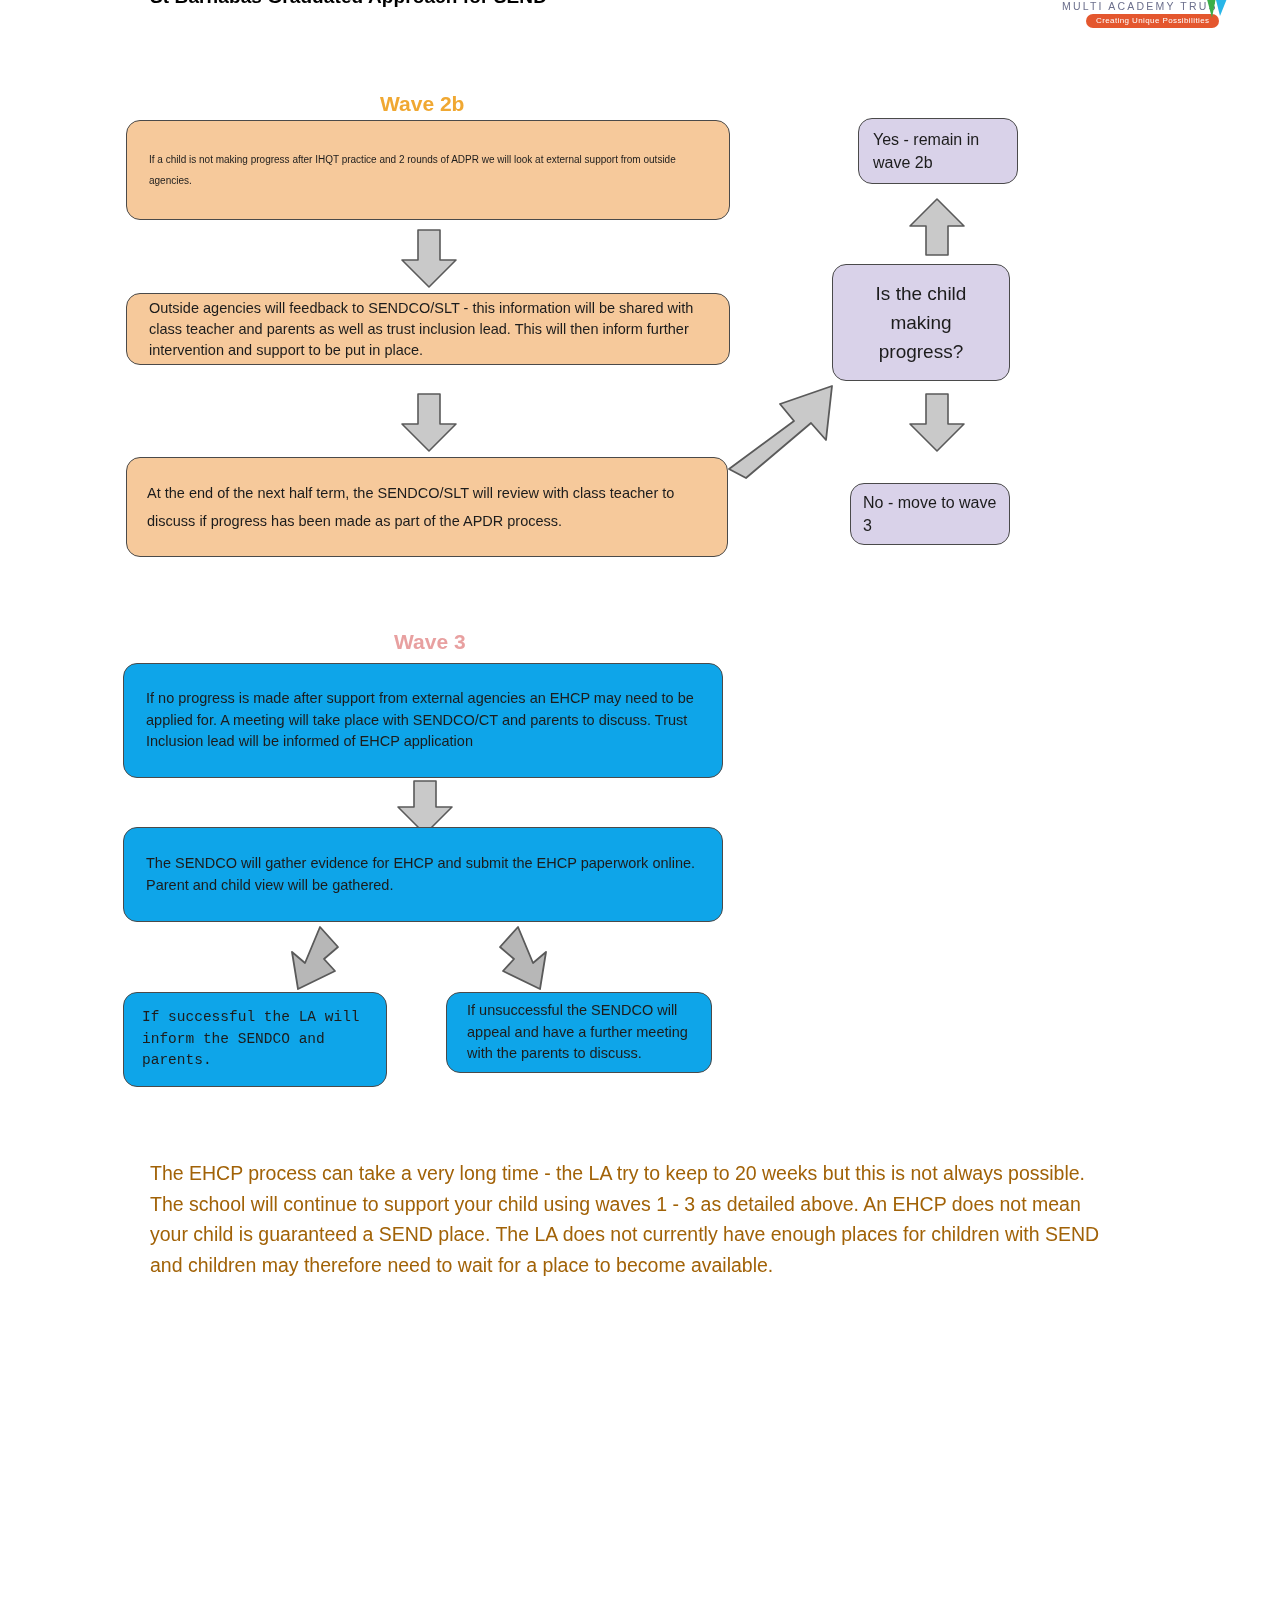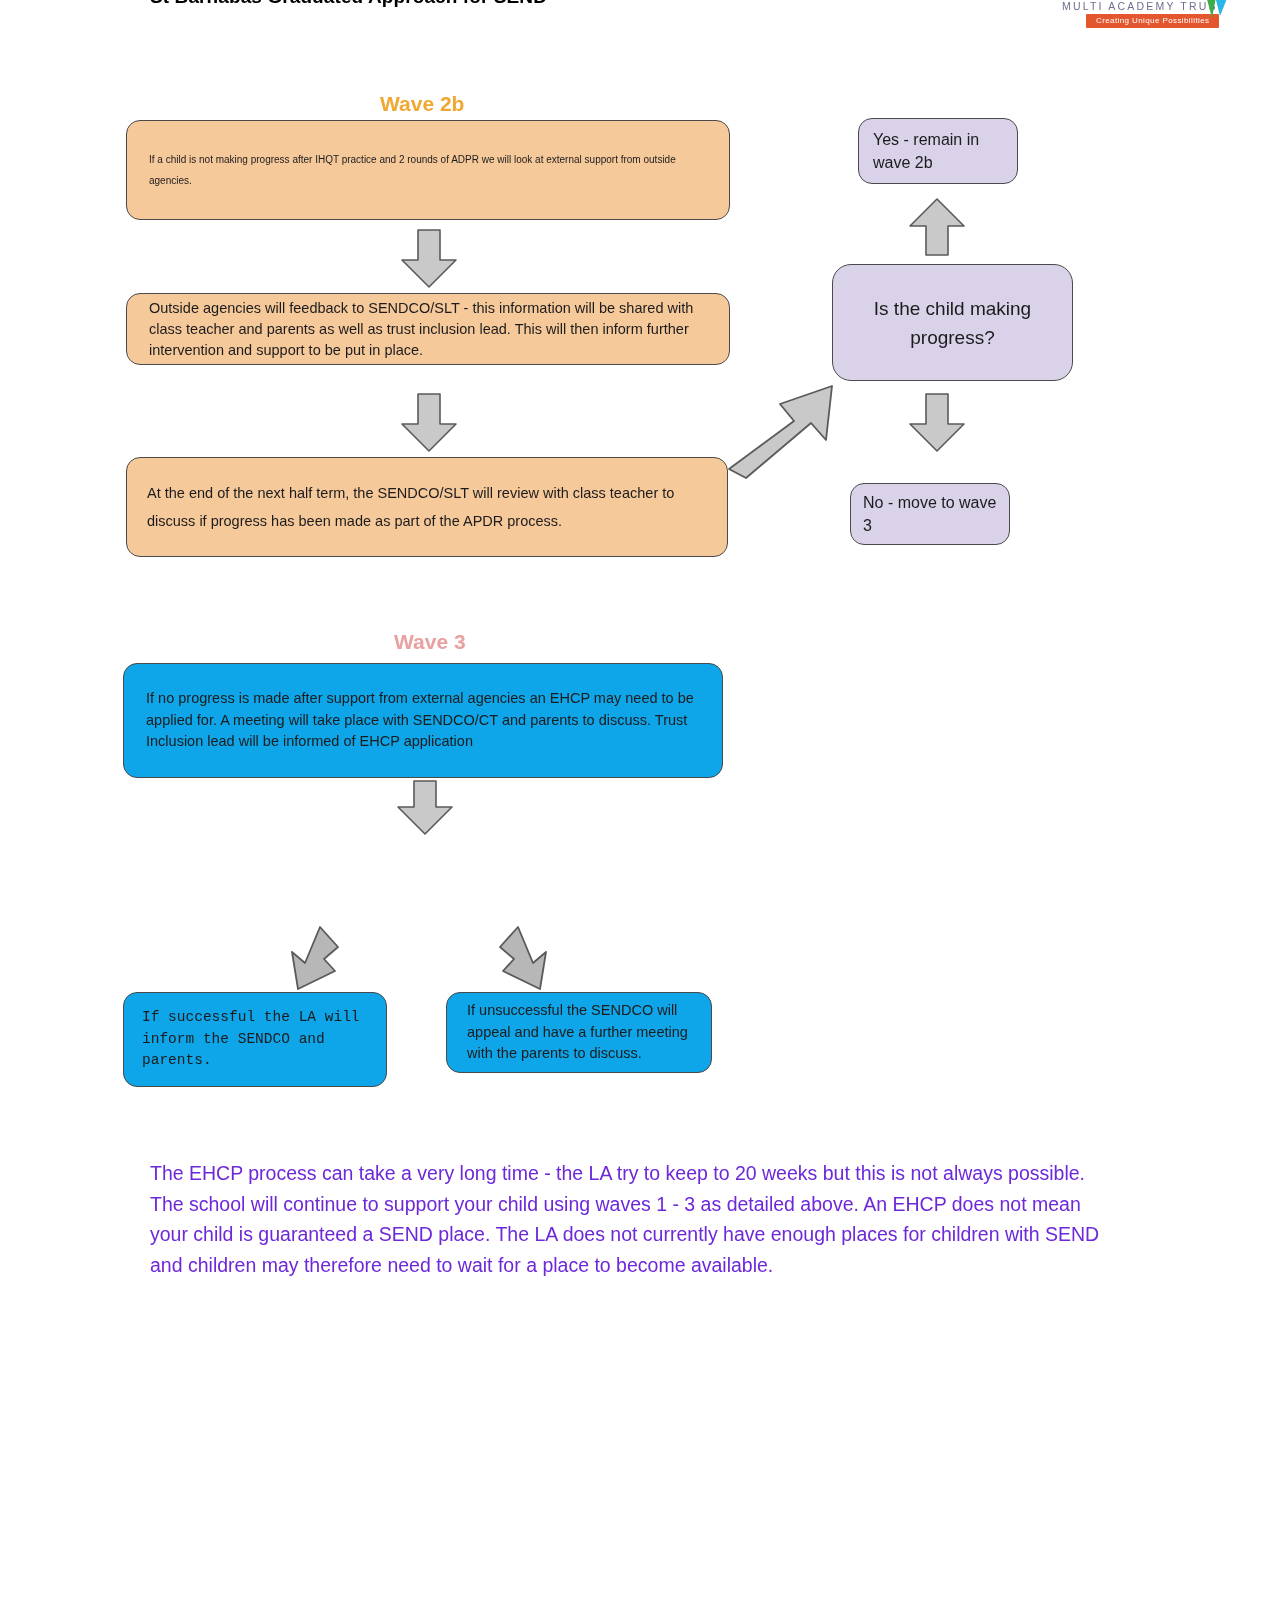--- a/index.html
+++ b/index.html
@@ -37,21 +37,21 @@
     position: absolute; left: 34px; top: 30px;
     font-size: 10.5px; color: #6b6f8c;
     letter-spacing: 2.2px; white-space: nowrap;
   }
   .logo-tag {
     position: absolute; left: 58px; top: 44px;
     background: #e4572e; color: #fff;
     font-size: 8px; letter-spacing: .4px;
     padding: 2px 10px 3px 10px;
     white-space: nowrap;
-    border-radius: 1px;
+    border-radius: 7px;
   }
   .logo-chev { position: absolute; right: -4px; top: -4px; }
 
   
   .wave-label {
     position: absolute;
     font-size: 21px; font-weight: bold;
     white-space: nowrap;
   }
   .wave-2b { left: 380px; top: 92px; color: #f0a832; }
@@ -82,21 +82,21 @@
 
   #b-o2 { left:126px; top:293px;  width:604px; height:72px;  padding: 16px 22px; }
   #b-o2 .txt { font-size: 14.5px; line-height: 21px; }
 
   #b-o3 { left:126px; top:457px;  width:602px; height:100px; padding: 0 20px; }
   #b-o3 .txt { font-size: 14.5px; line-height: 28px; }
 
   #b-p1 { left:858px; top:118px;  width:160px; height:66px;  padding: 0 14px; }
   #b-p1 .txt { font-size: 16px; line-height: 23px; }
 
-  #b-dec{ left:832px; top:264px;  width:241px; height:117px; padding: 0 14px; border-radius: 19px; }
+  #b-dec{ left:832px; top:264px;  width:178px; height:117px; padding: 0 14px; }
   #b-dec .txt { font-size: 19px; line-height: 29px; text-align: center; }
 
   #b-p2 { left:850px; top:483px;  width:160px; height:62px;  padding: 0 12px; }
   #b-p2 .txt { font-size: 16px; line-height: 23px; }
 
   #b-k1 { left:123px; top:663px;  width:600px; height:115px; padding: 0 22px; }
   #b-k1 .txt { font-size: 14.5px; line-height: 21.5px; }
 
   #b-k2 { left:123px; top:827px;  width:600px; height:95px;  padding: 0 22px; }
   #b-k2 .txt { font-size: 14.5px; line-height: 21.5px; }
@@ -110,21 +110,21 @@
   
   .arrow { position: absolute; }
 
   
   .para {
     position: absolute;
     left: 150px; top: 1158px;
     width: 952px;
     font-size: 19.5px;
     line-height: 30.5px;
-    color: #6d28d9;
+    color: #a16207;
   }
 </style>
 </head>
 <body>
 
 <div class="page">
 
   <div class="doc-title">St Barnabas Graduated Approach for SEND</div>
 
   <div class="logo">
@@ -186,20 +186,23 @@
   <div class="wave-label wave-3">Wave 3</div>
 
   <div class="box pink" id="b-k1">
     <span class="txt">If no progress is made after support from external agencies an EHCP may need to be applied for. A meeting will take place with SENDCO/CT and parents to discuss. Trust Inclusion lead will be informed of EHCP application</span>
   </div>
 
   <svg class="arrow" style="left:393px; top:779px;" width="64" height="58" viewBox="0 0 64 58">
     <polygon points="21,2 43,2 43,28 59,28 32,55 5,28 21,28" fill="#c9c9c9" stroke="#5a5a5a" stroke-width="1.6" stroke-linejoin="round"></polygon>
   </svg>
 
+  <div class="box pink" id="b-k2">
+    <span class="txt">The SENDCO will gather evidence for EHCP and submit the EHCP paperwork online. Parent and child view will be gathered.</span>
+  </div>
 
   <svg class="arrow" style="left:272px; top:925px;" width="72" height="68" viewBox="0 0 72 68">
     <polygon points="48,2 66,22 52,34 63,46 26,64 20,27 33,38" fill="#b7b7b7" stroke="#5a5a5a" stroke-width="1.8" stroke-linejoin="round"></polygon>
   </svg>
 
   <svg class="arrow" style="left:494px; top:925px;" width="72" height="68" viewBox="0 0 72 68">
     <polygon points="24,2 6,22 20,34 9,46 46,64 52,27 39,38" fill="#b7b7b7" stroke="#5a5a5a" stroke-width="1.8" stroke-linejoin="round"></polygon>
   </svg>
 
   <div class="box pink" id="b-k3">

